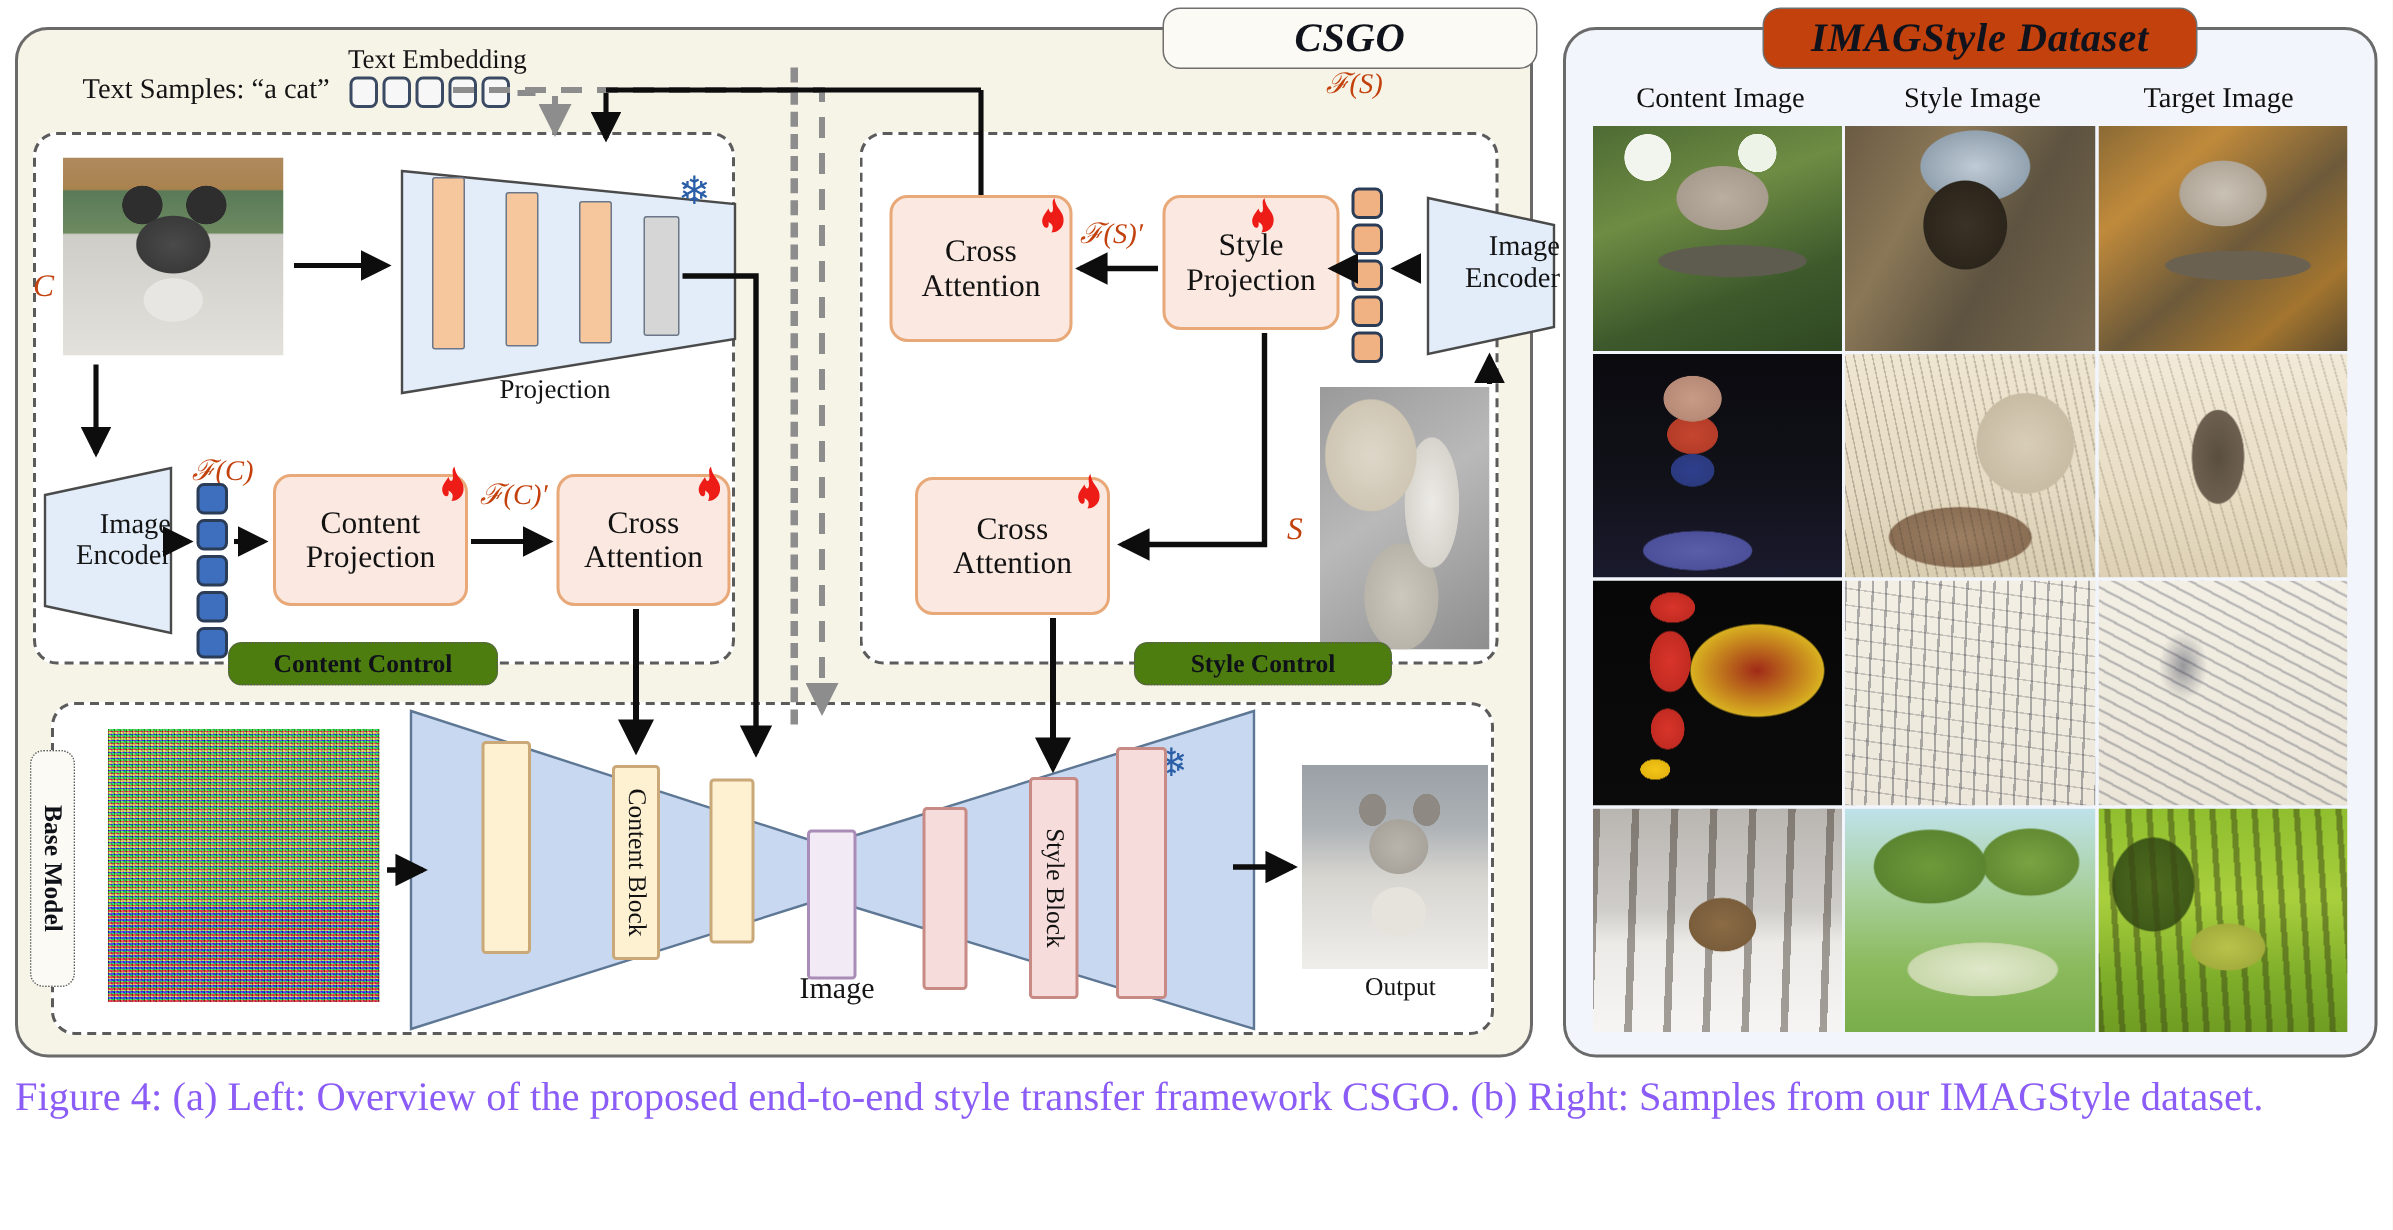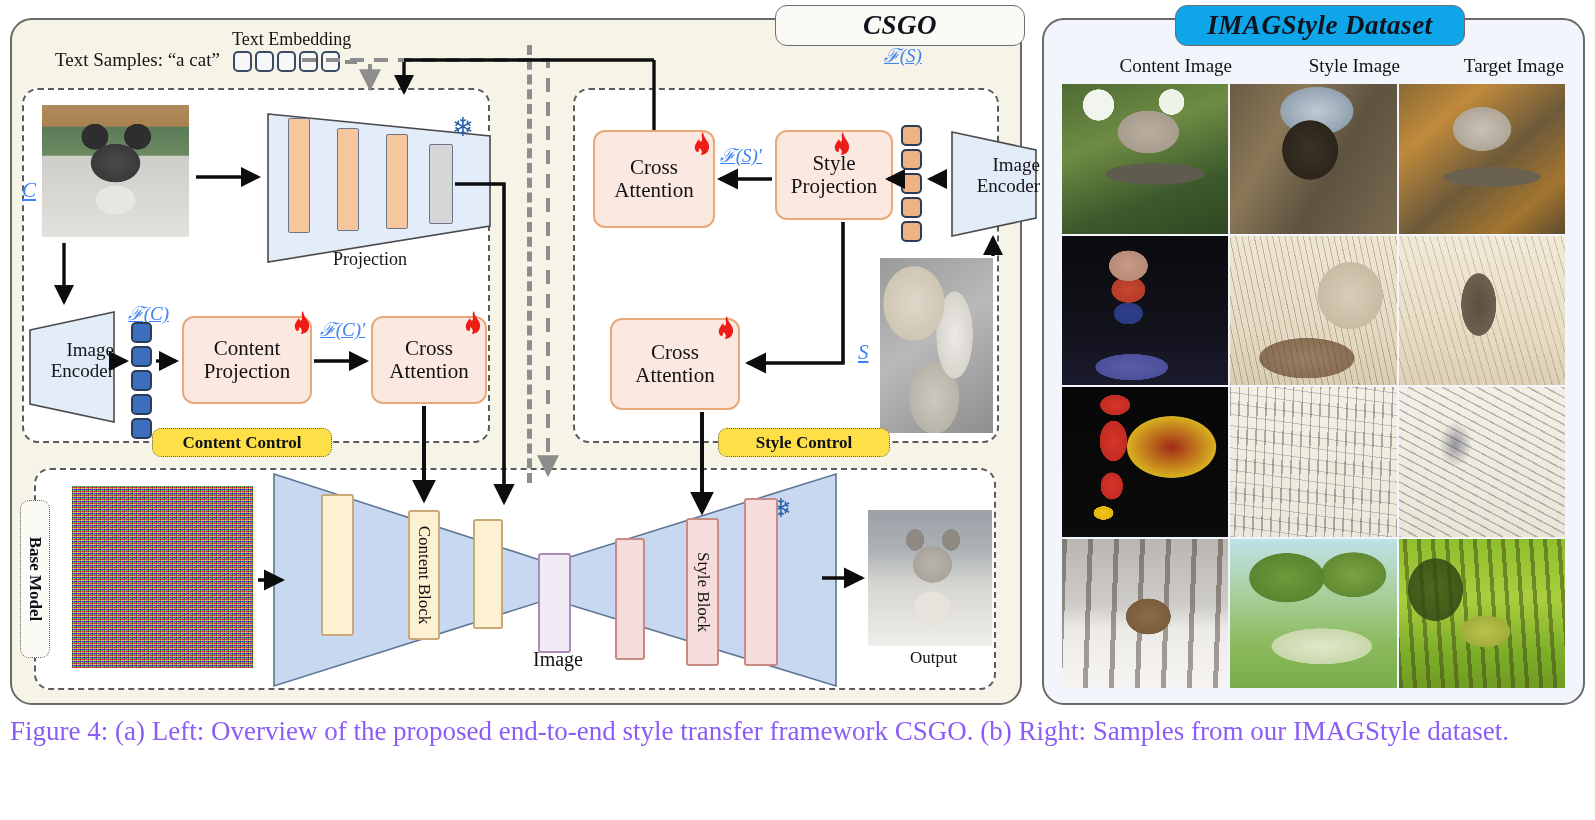--- a/index.html
+++ b/index.html
@@ -23,21 +23,21 @@
   }
   .panel-title{
     position:absolute; z-index:30;
     background:#fbfaf4; border:1.6px solid #6f6f6f; border-radius:12px;
     font-style:italic; font-weight:bold; color:#11131c;
     display:flex; align-items:center; justify-content:center;
     letter-spacing:.5px;
   }
   #csgo-title{ left:775px; top:5px; width:250px; height:41px; font-size:27px; }
   #dataset-title{ left:1175px; top:5px; width:290px; height:41px; font-size:27px;
-                  background:#0ea5e9; }
+                  background:#c2410c; }
 
   
   #prompt-row{ position:absolute; left:55px; top:44px; width:560px; height:32px; }
   #prompt-text{
     position:absolute; left:0; top:5px; font-size:19px; color:#141414; white-space:nowrap;
   }
   #embed-label{
     position:absolute; left:177px; top:-15px; font-size:18px; color:#141414; white-space:nowrap;
   }
   #embed-row{ position:absolute; left:178px; top:7px; display:flex; gap:3px; }
@@ -52,27 +52,27 @@
   }
   #content-control-box{ left:22px; top:88px; width:468px; height:355px; background:#ffffff; }
   #style-control-box  { left:573px; top:88px; width:426px; height:355px; background:#ffffff; }
   #base-model-box     { left:34px; top:468px; width:962px; height:222px; background:#ffffff; }
   .mid-divider{
     position:absolute; left:527px; top:45px; width:0; height:438px;
     border-left:5px dashed #8d8d8d;
   }
 
   .sub-label{
-    position:absolute; z-index:25; background:#fde047;
+    position:absolute; z-index:25; background:#4d7c0f;
     border:1.5px dotted #5b5b5b; border-radius:9px;
     font-weight:bold; font-size:17px; color:#0f1119;
     display:flex; align-items:center; justify-content:center; white-space:nowrap;
   }
   #content-control-label{ left:152px; top:428px; width:180px; height:29px; }
-  #style-control-label  { left:718px; top:428px; width:172px; height:29px; }
+  #style-control-label  { left:756px; top:428px; width:172px; height:29px; }
   #base-model-label{
     left:20px; top:500px; width:30px; height:158px;
     background:#fbfaf4; border:1.5px dotted #5b5b5b; border-radius:9px;
     position:absolute; z-index:25; display:flex; align-items:center; justify-content:center;
     font-weight:bold; font-size:17px; color:#0f1119;
   }
   #base-model-label span{ transform:rotate(90deg); white-space:nowrap; }
 
   
   .img-frame{ position:absolute; overflow:hidden; }
@@ -143,42 +143,42 @@
   .enc-text{
     position:absolute; text-align:right; font-size:19px; line-height:1.1; color:#141414;
   }
 
   
   .tok-col{ position:absolute; display:flex; flex-direction:column; gap:3px; }
   .tok{ width:21px; height:21px; border:2px solid #2b3c57; border-radius:5px; }
   .tok.blue{ background:#3e6fbf; }
   .tok.orange{ background:#f0b183; }
 
-  .math-label{ position:absolute; font-style:italic; font-size:19px; color:#3b82f6; white-space:nowrap;text-decoration:underline; }
+  .math-label{ position:absolute; font-style:italic; font-size:19px; color:#c2410c; white-space:nowrap; }
 
   
   #wires{ position:absolute; left:0; top:0; width:1595px; height:820px; pointer-events:none; }
 
   
   .snow{ position:absolute; color:#2a5fa8; font-size:26px; line-height:1; }
 
   
   .ublock{ position:absolute; border-width:2px; border-style:solid; border-radius:3px; }
   .ublock.lbl{ display:flex; align-items:center; justify-content:center; }
   .ublock.lbl span{
     transform:rotate(90deg); white-space:nowrap; font-size:17px; color:#111;
   }
 
   
   .cbar{ position:absolute; border:1.6px solid #6b7788; border-radius:2px; }
 
   
   #grid-headers{ position:absolute; left:1042px; top:55px; width:543px; height:26px; }
   .grid-head{
-    position:absolute; font-size:19px; color:#111; text-align:right; white-space:nowrap;
+    position:absolute; font-size:19px; color:#111; text-align:center; white-space:nowrap;
   }
   #grid{
     position:absolute; left:1062px; top:84px; width:503px; height:604px;
     display:grid; grid-template-columns:repeat(3, 1fr); grid-template-rows:repeat(4, 1fr);
     gap:2px;
   }
   .cell{ overflow:hidden; position:relative; }
 
   
   .c-bird{ width:100%;height:100%; background:

